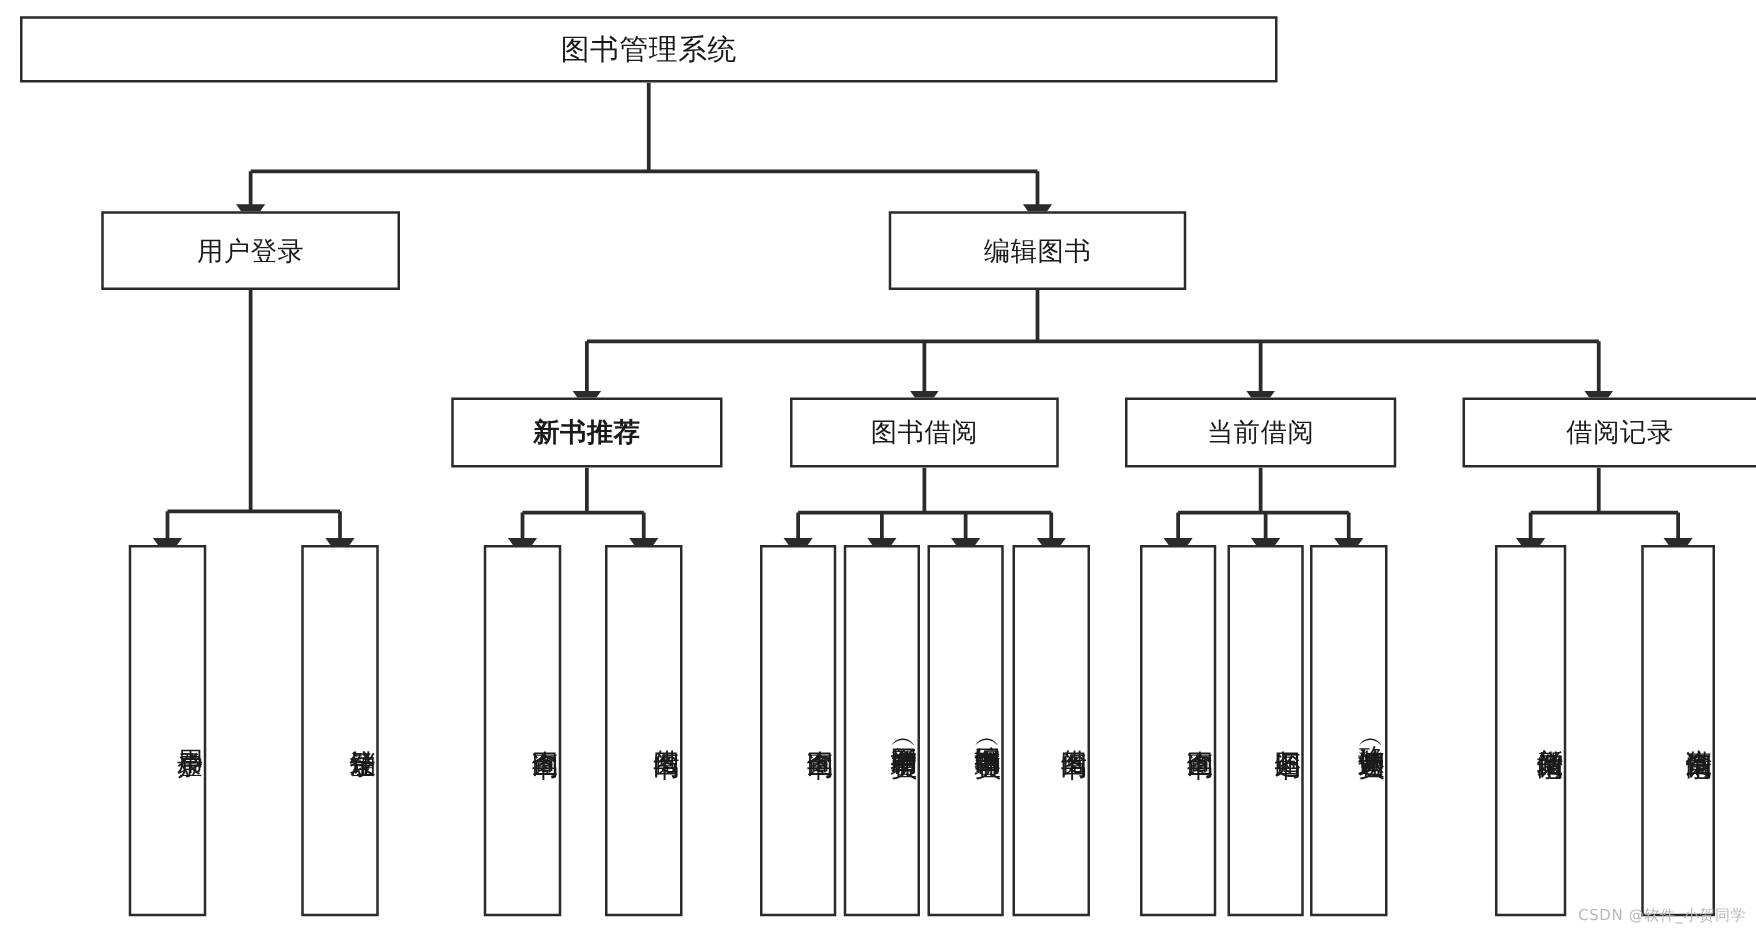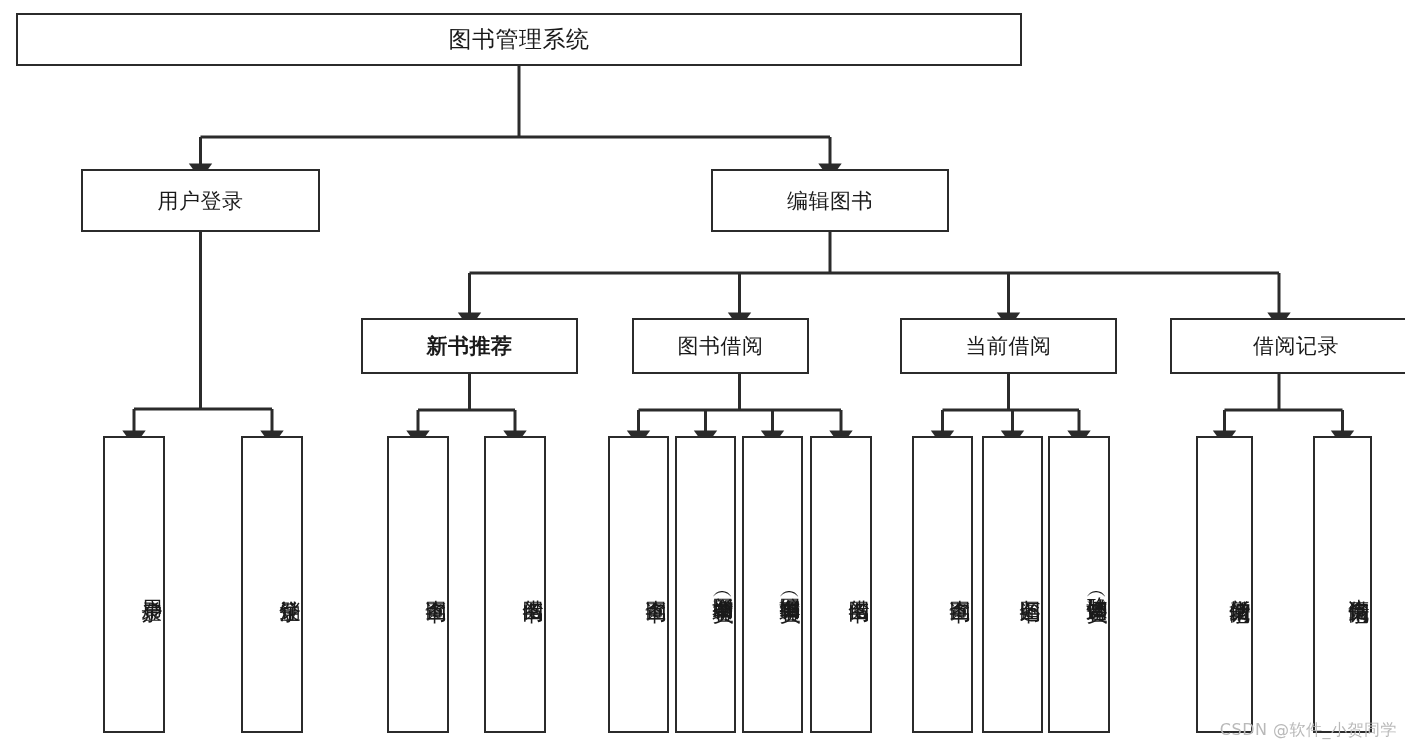--- a/index.html
+++ b/index.html
@@ -56,21 +56,21 @@
     display: block;
     white-space: nowrap;
   }
   .node.root {
     font-size: 23px;
   }
   #watermark {
     position: absolute;
     right: 8px;
     bottom: 6px;
-    font-size: 16px;
+    font-size: 12px;
     color: #b9b9b9;
     letter-spacing: 0.5px;
     white-space: nowrap;
     user-select: none;
   }
 </style>
 </head>
 <body>
 
 <div id="canvas">
@@ -123,21 +123,21 @@
       </div>
       <div class="node horiz" style="left: 81px; top: 169px; width: 239px; height: 63px;">
         <span class="lbl">用户登录</span>
       </div>
       <div class="node horiz" style="left: 711px; top: 169px; width: 238px; height: 63px;">
         <span class="lbl">编辑图书</span>
       </div>
       <div class="node horiz" style="left: 361px; top: 318px; width: 217px; height: 56px; font-weight: bold;">
         <span class="lbl">新书推荐</span>
       </div>
-      <div class="node horiz" style="left: 632px; top: 318px; width: 177px; height: 56px;">
+      <div class="node horiz" style="left: 632px; top: 318px; width: 215px; height: 56px;">
         <span class="lbl">图书借阅</span>
       </div>
       <div class="node horiz" style="left: 900px; top: 318px; width: 217px; height: 56px; justify-content: center;">
         <span class="lbl">当前借阅</span>
       </div>
       <div class="node horiz" style="left: 1170px; top: 318px; width: 252px; height: 56px;">
         <span class="lbl">借阅记录</span>
       </div>
       <div class="node vert" style="left: 103px; top: 436px; width: 62px; height: 297px;">
         <span class="lbl">用户登录</span>

